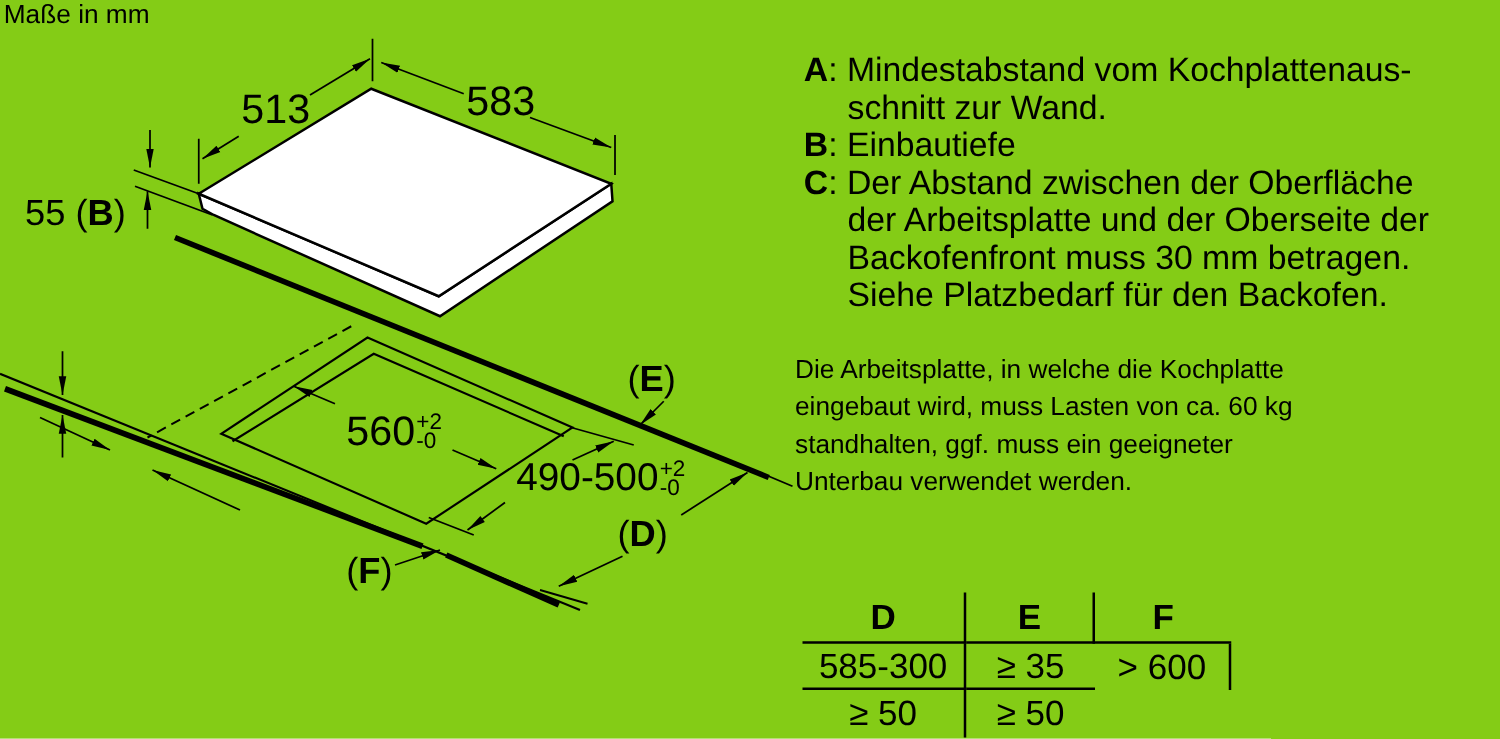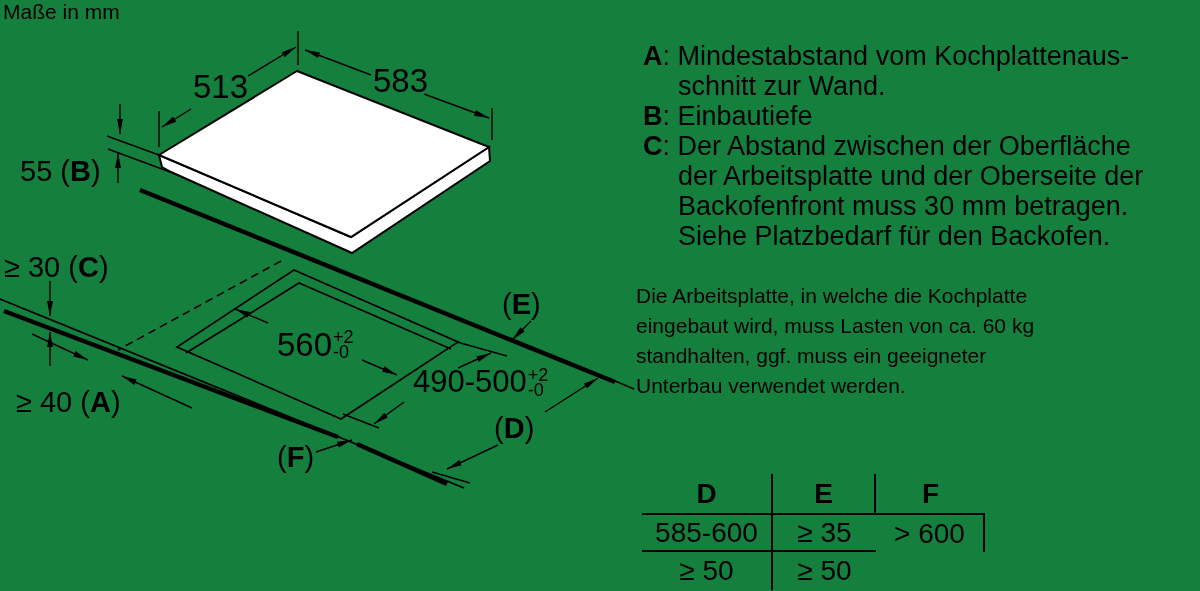--- a/index.html
+++ b/index.html
@@ -1,19 +1,19 @@
 <!DOCTYPE html>
 <html><head>
 <meta charset="utf-8">
 <style>
   * { margin:0; padding:0; box-sizing:border-box; }
   html,body { background:#fff; }
   #stage {
     position:relative; width:1200px; height:591px;
-    background:#15803d; color:#000; overflow:hidden;
+    background:#84cc16; color:#000; overflow:hidden;
     font-family:"Liberation Sans", sans-serif;
   }
   svg { position:absolute; left:0; top:0; }
   .lbl { position:absolute; white-space:nowrap; line-height:1.05; }
   .t21 { font-size:21px; }
   .t29 { font-size:29px; }
   .t33 { font-size:33px; }
   .dimflex { display:flex; align-items:flex-start; }
   .tol { display:inline-flex; flex-direction:column; font-size:18px;
          line-height:15px; margin-top:2px; margin-left:1px; }
@@ -111,22 +111,20 @@
       </g>
     </g>
   </svg>
 
   <div class="lbl t21" style="left:3px; top:1px;">Maße in mm</div>
 
   <div class="lbl t33" style="left:193px; top:70px;">513</div>
   <div class="lbl t33" style="left:373px; top:64px;text-align:right;">583</div>
   <div class="lbl t29" style="left:20px; top:124px;margin-top:32px;"><span>55 (</span><span class="boldletter">B</span><span>)</span></div>
 
-  <div class="lbl t29" style="left:4px; top:252px;"><span>≥ 30 (</span><span class="boldletter">C</span><span>)</span></div>
-  <div class="lbl t29" style="left:16px; top:387px;"><span>≥ 40 (</span><span class="boldletter">A</span><span>)</span></div>
 
   <div class="lbl dimflex" style="left:277px; top:328px;">
     <span class="t33">560</span>
     <span class="tol">
         <span>+2</span>
         <span>-0</span>
       </span>
   </div>
   <div class="lbl dimflex" style="left:413px; top:366px;">
     <span class="t33" style="font-size:31px;">490-500</span>
@@ -152,20 +150,20 @@
 
   <div id="paragraph">Die Arbeitsplatte, in welche die Kochplatte
 eingebaut wird, muss Lasten von ca. 60 kg
 standhalten, ggf. muss ein geeigneter
 Unterbau verwendet werden.</div>
 
   <div id="spec-table">
     <div class="cell hd bb br">D</div>
     <div class="cell hd bb br">E</div>
     <div class="cell hd bb">F</div>
-    <div class="cell bb br">585-600</div>
+    <div class="cell bb br">585-300</div>
     <div class="cell bb">≥ 35</div>
     <div class="cell br">&gt; 600</div>
     <div class="cell br">≥ 50</div>
     <div class="cell">≥ 50</div>
   </div>
 
 </div>
 
 </body></html>

